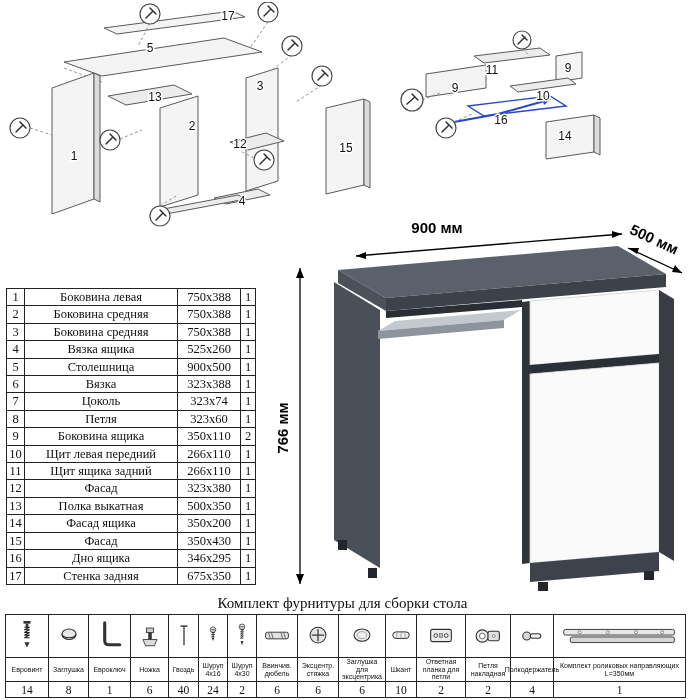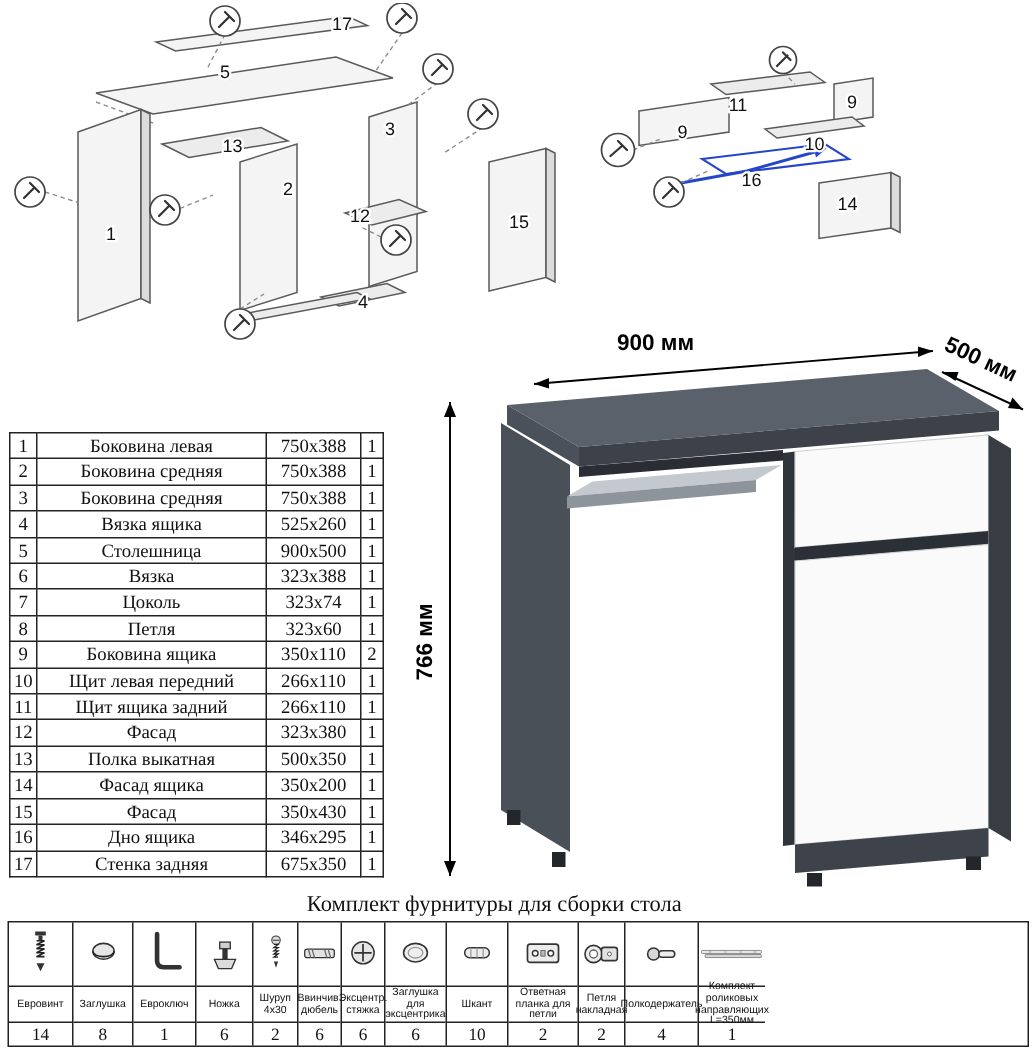--- a/index.html
+++ b/index.html
@@ -36,20 +36,21 @@
   }
   #parts-table .c-num{width:15px;text-align:center;padding:0 1px;}
   #parts-table .c-name{width:146px;text-align:center;}
   #parts-table .c-size{width:56px;text-align:center;}
   #parts-table .c-qty{width:12px;text-align:center;padding:0 1px;}
 
   
   #hw-title{
     position:absolute;left:0;top:595px;width:659px;text-align:center;
     font-size:15px;
+    padding-left:13px;
   }
   #hw-table{
     position:absolute;left:5px;top:614px;width:679px;
     display:grid;
     grid-template-columns:42px 40px 42px 38px 30px 29px 29px 41px 41px 47px 31px 49px 45px 43px 1fr;
     border:1px solid #222;background:#fff;
   }
   .hw-col{display:flex;flex-direction:column;border-left:1px solid #222;}
   .hw-col:first-child{border-left:none;}
   .hw-icon{height:42px;border-bottom:1px solid #222;display:flex;align-items:center;justify-content:center;}
@@ -372,20 +373,42 @@
           <rect x="15" y="16" width="4" height="8" fill="#333"></rect>
           <polygon points="9,24 25,24 22,31 12,31" fill="#dcdcdc" stroke="#333"></polygon>
         </svg>
       </div>
     <div class="hw-name">Ножка</div>
     <div class="hw-qty">6</div>
   </div>
   <div class="hw-col">
     <div class="hw-icon">
         <svg width="24" height="38" viewBox="0 0 34 40">
+          <line x1="12" y1="6" x2="22" y2="6" stroke="#333" stroke-width="2"></line>
+          <line x1="17" y1="6" x2="17" y2="33" stroke="#333" stroke-width="1.8"></line>
+        </svg>
+      </div>
+    <div class="hw-name">Гвоздь</div>
+    <div class="hw-qty">40</div>
+  </div>
+  <div class="hw-col">
+    <div class="hw-icon">
+        <svg width="24" height="38" viewBox="0 0 34 40">
+          <circle cx="17" cy="11" r="4" fill="#ddd" stroke="#333"></circle>
+          <line x1="14" y1="11" x2="20" y2="11" stroke="#333"></line>
+          <path class="hwic" d="M15 15 h4 l-4 3 h4 l-4 3 h4" stroke-width="1"></path>
+          <polygon points="15,22 19,22 17,27" fill="#333"></polygon>
+        </svg>
+      </div>
+    <div class="hw-name">Шуруп 4x16</div>
+    <div class="hw-qty">24</div>
+  </div>
+  <div class="hw-col">
+    <div class="hw-icon">
+        <svg width="24" height="38" viewBox="0 0 34 40">
           <circle cx="17" cy="7" r="4" fill="#ddd" stroke="#333"></circle>
           <line x1="14" y1="7" x2="20" y2="7" stroke="#333"></line>
           <path class="hwic" d="M15 11 h4 l-4 3 h4 l-4 3 h4 l-4 3 h4 l-4 3 h4" stroke-width="1"></path>
           <polygon points="15,27 19,27 17,33" fill="#333"></polygon>
         </svg>
       </div>
     <div class="hw-name">Шуруп 4x30</div>
     <div class="hw-qty">2</div>
   </div>
   <div class="hw-col">

